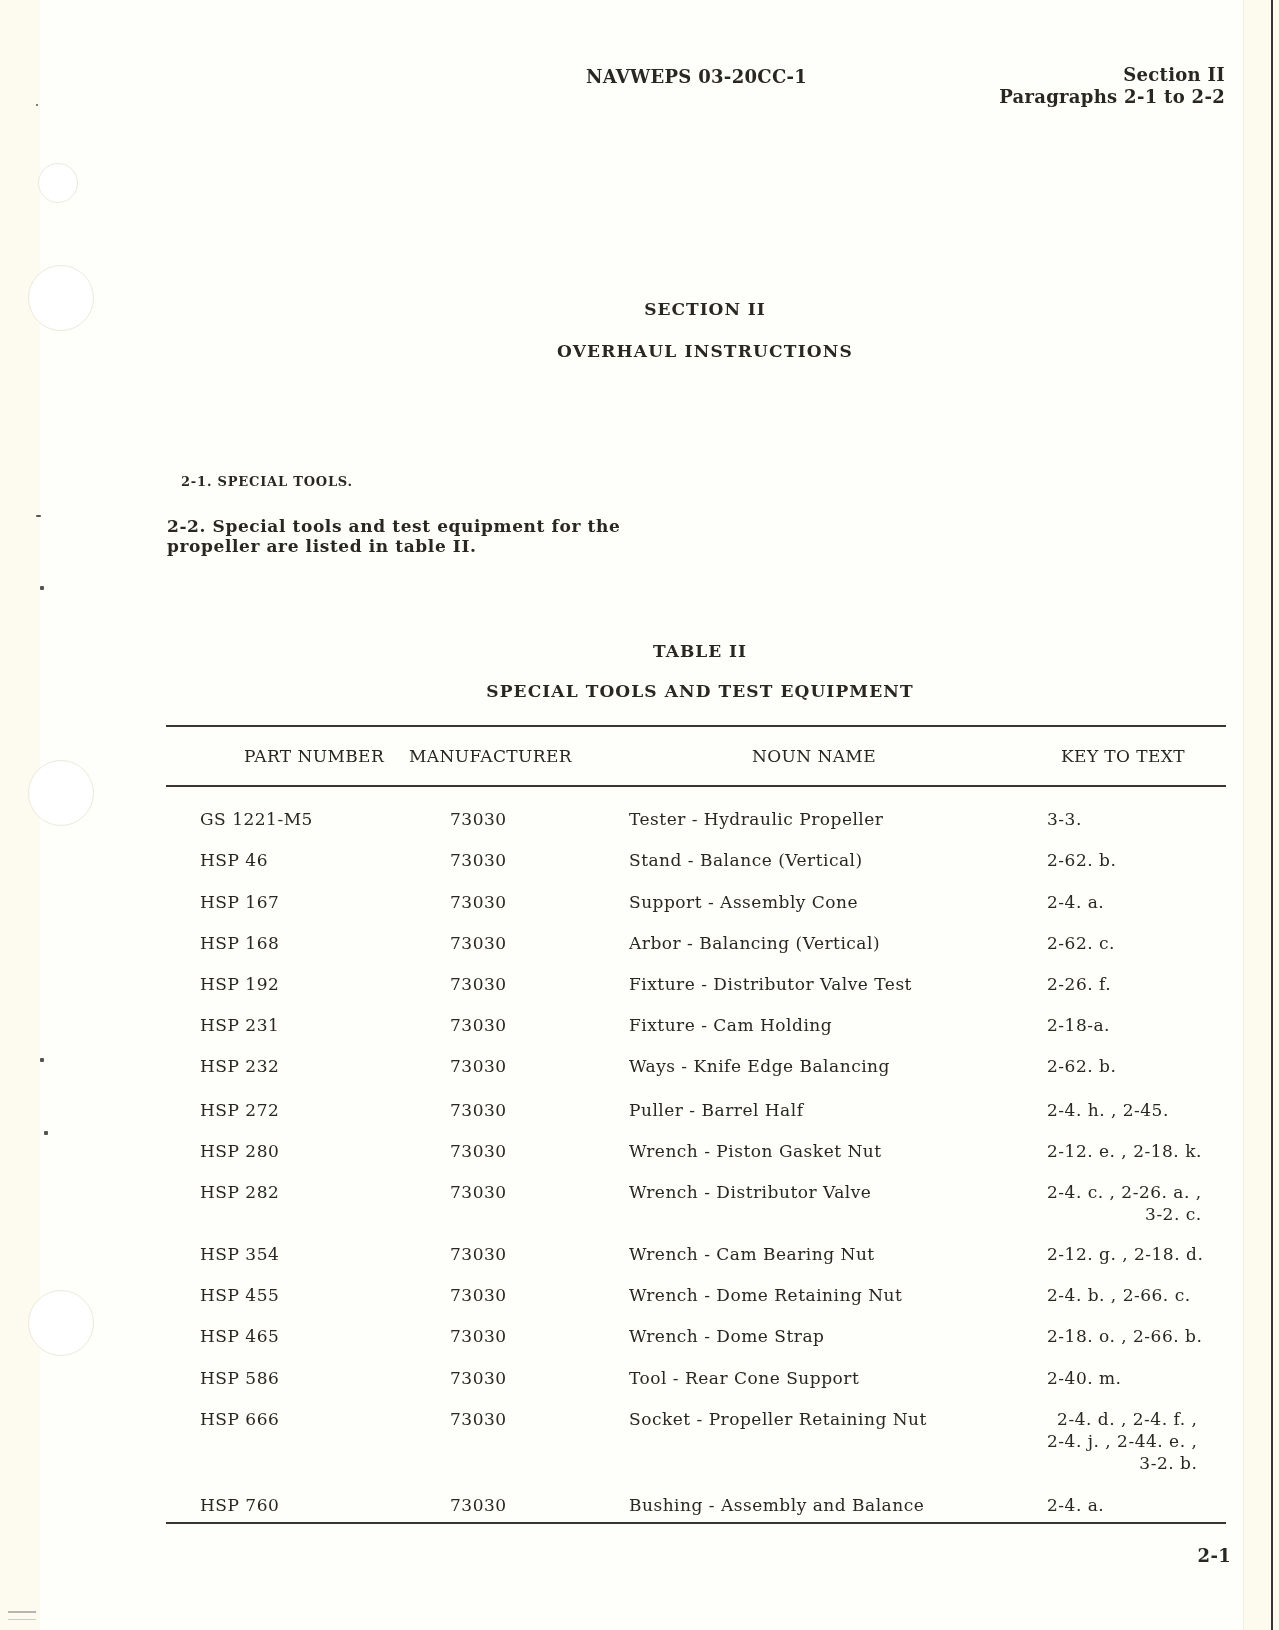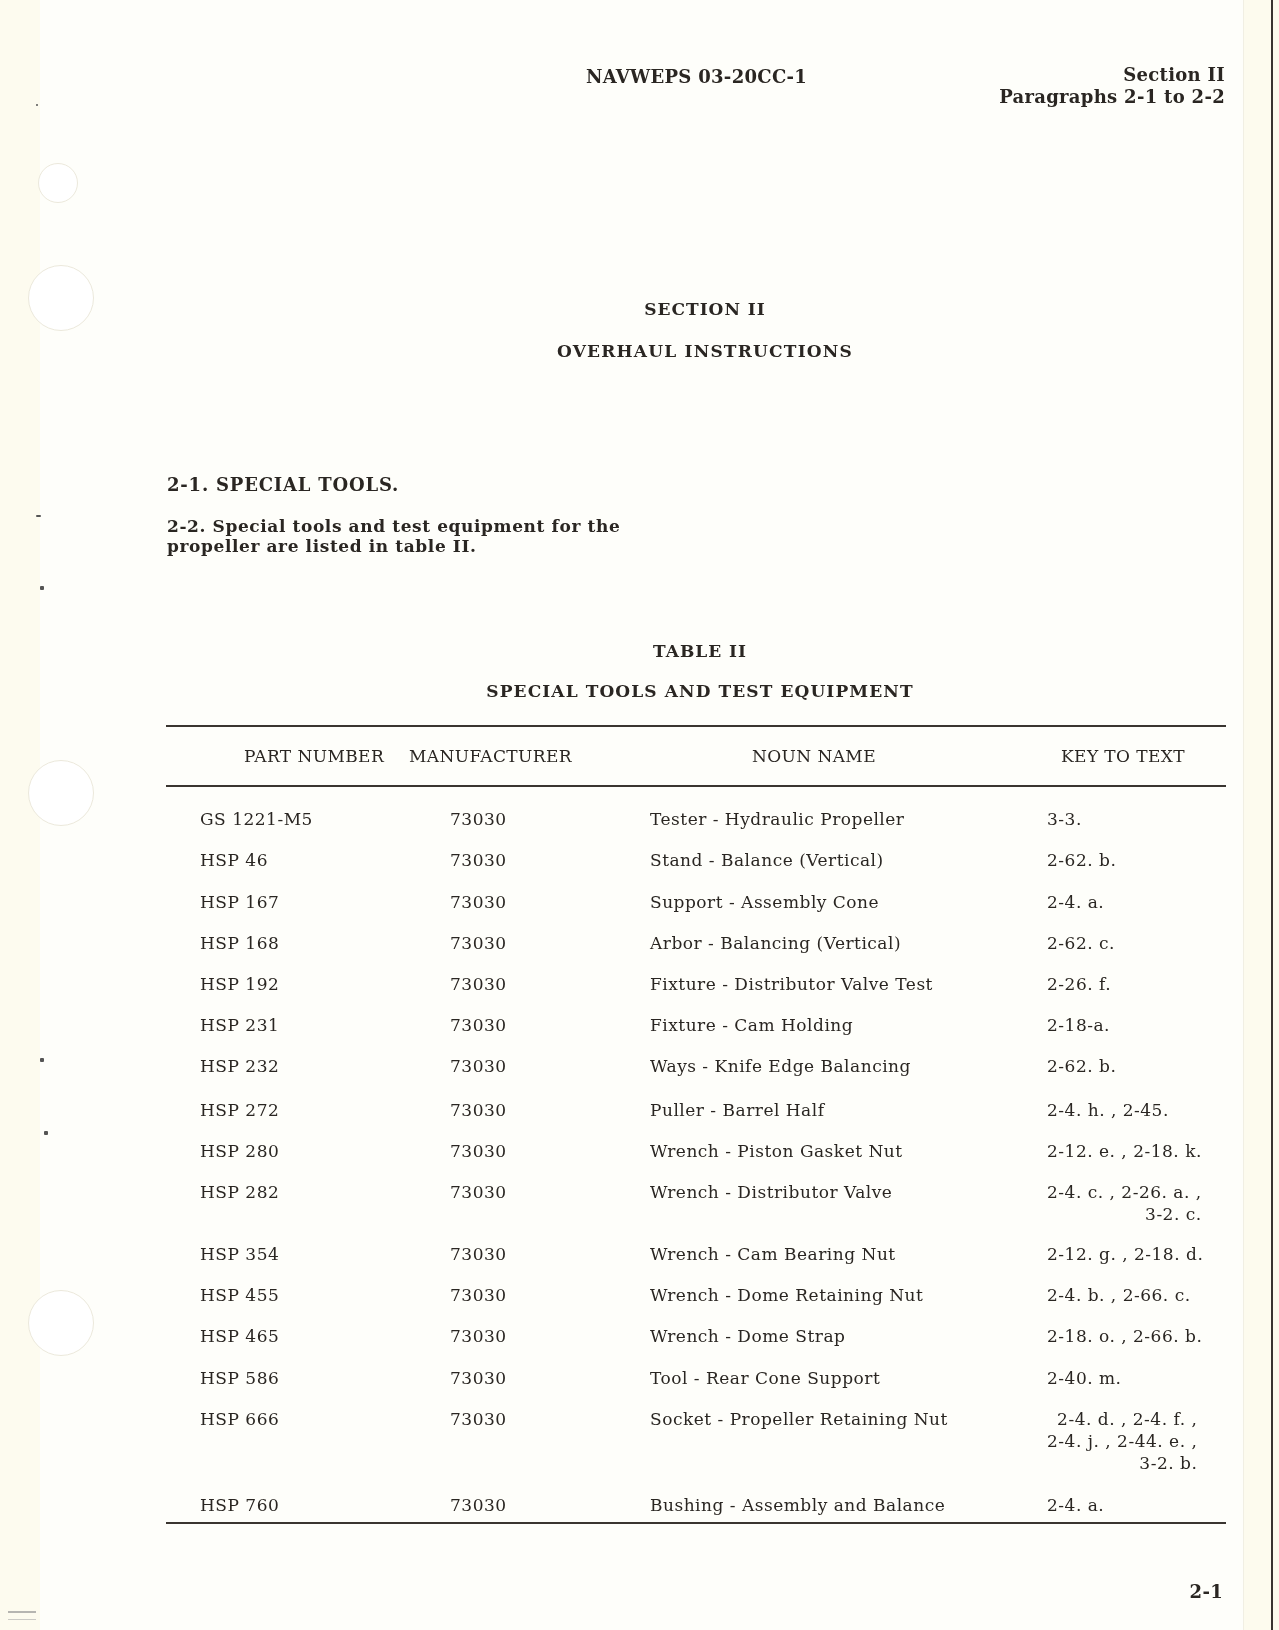--- a/index.html
+++ b/index.html
@@ -30,35 +30,35 @@
     .punch-hole {
       position: absolute; border-radius: 50%;
       background: #ffffff; border: 1px solid #ece9dc;
     }
     .speck { position: absolute; background: #555; border-radius: 1px; }
     .text { position: absolute; white-space: nowrap; font-size: 17px; letter-spacing: 0.3px; font-weight: bold; }
     .header-left { left: 586px; top: 66px; font-size: 18px; }
     .header-right { right: 54px; top: 64px; text-align: right; font-size: 18px; line-height: 22px; }
     .section-title { left: 0; width: 1410px; top: 299px; text-align: center; font-size: 17px; letter-spacing: 1px; }
     .section-subtitle { left: 0; width: 1410px; top: 341px; text-align: center; font-size: 17px; letter-spacing: 1.2px; }
-    .para-heading { left: 167px; top: 474px; font-size: 18px; letter-spacing: 0.8px; }
+    .para-heading { left: 181px; top: 474px; font-size: 13px; letter-spacing: 0.8px; }
     .para-body { left: 167px; top: 516px; font-size: 17px; letter-spacing: 0.6px; line-height: 20px; white-space: normal; width: 480px; }
     .table-title { left: 0; width: 1400px; top: 641px; text-align: center; font-size: 17px; letter-spacing: 1px; }
     .table-caption { left: 0; width: 1400px; top: 681px; text-align: center; font-size: 17px; letter-spacing: 1.1px; }
 
     .table-rule { position: absolute; left: 166px; width: 1060px; height: 2px; background: #3a3530; }
     .th { position: absolute; top: 746px; font-size: 17px; letter-spacing: 0.4px; white-space: nowrap; }
     .row { position: absolute; left: 0; width: 1279px; }
     .cell { position: absolute; top: 0; font-size: 17px; letter-spacing: 0.5px; white-space: nowrap; line-height: 22px; }
     .c-part { left: 200px; }
     .c-mfr { left: 450px; }
-    .c-noun { left: 650px; }
+    .c-noun { left: 629px; }
     .c-key { left: 1047px; text-align: right; }
 
-    .page-number { right: 56px; top: 1545px; font-size: 18px; margin-top: 36px; }
+    .page-number { right: 48px; top: 1545px; font-size: 18px; }
     .tiny-mark { position: absolute; left: 8px; top: 1611px; width: 28px; height: 6px;
       border-top: 2px solid #888; border-bottom: 1px solid #aaa; opacity: .6; }
   </style>
 </head>
 <body>
 
 <div class="page-edge"></div>
 <div class="page-binding"></div>
 <div class="right-strip"></div>
 <div class="right-rule"></div>

